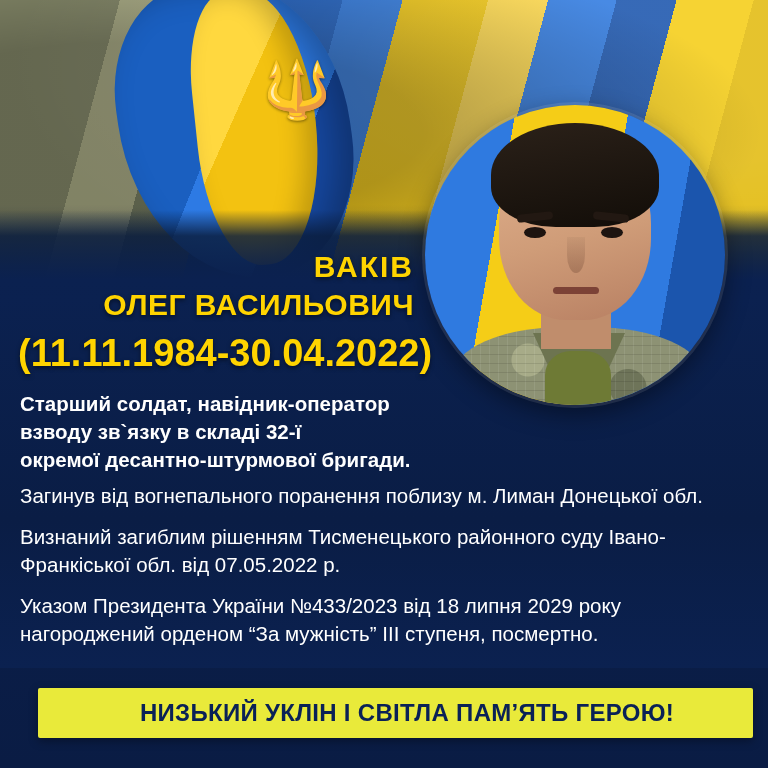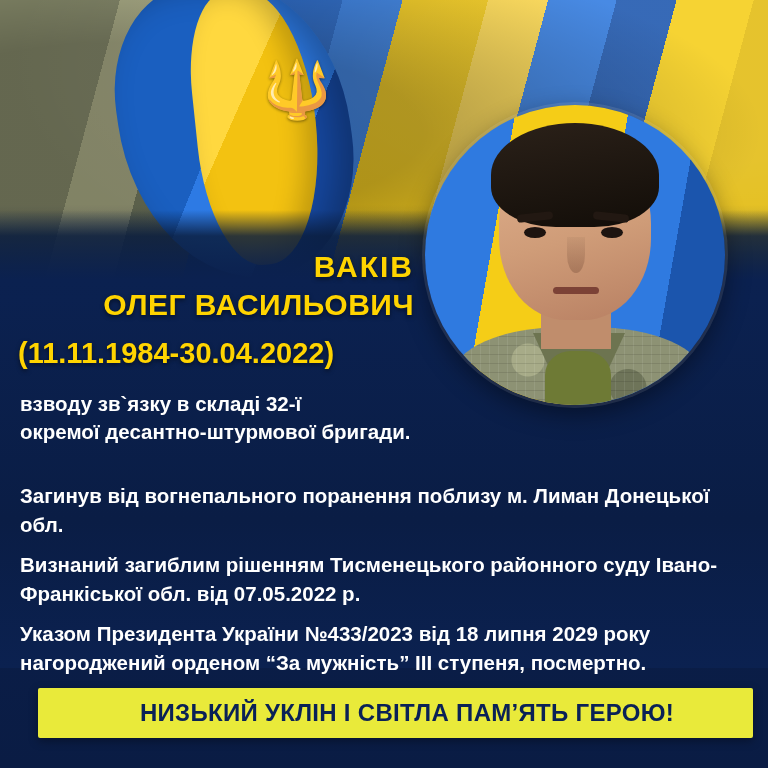--- a/index.html
+++ b/index.html
@@ -223,21 +223,21 @@
     text-shadow: 0 2px 4px rgba(0,0,0,0.5);
   }
   .name .surname { display: block; letter-spacing: 2px; }
   .name .given { display: block; }
 
   .dates {
     position: absolute;
     left: 18px; top: 336px;
     width: 420px;
     color: #ffd400;
-    font-size: 29px;
+    font-size: 38px;
     font-weight: bold;
     line-height: 34px;
     text-shadow: 0 2px 4px rgba(0,0,0,0.5);
   }
 
   .rank {
     position: absolute;
     left: 20px; top: 390px;
     width: 420px;
     color: #ffffff;
@@ -245,21 +245,21 @@
     font-weight: bold;
     line-height: 28px;
   }
 
   .paras {
     position: absolute;
     left: 20px; top: 482px;
     width: 730px;
     color: #ffffff;
     font-size: 20.5px;
-    font-weight: bold;
+    font-weight: normal;
     line-height: 28.5px;
   }
   .paras p { margin: 0 0 12px 0; }
   .paras p:last-child { margin-bottom: 0; }
 
   
   .banner {
     position: absolute;
     left: 38px; top: 688px;
     width: 692px; height: 50px;
@@ -311,20 +311,21 @@
   </div>
 
   <div class="name">
     <span class="surname">ВАКІВ</span>
     <span class="given">ОЛЕГ ВАСИЛЬОВИЧ</span>
   </div>
 
   <div class="dates">(11.11.1984-30.04.2022)</div>
 
   <div class="rank">
+    <div>Старший солдат, навідник-оператор</div>
     <div>взводу зв`язку в складі 32-ї</div>
     <div>окремої десантно-штурмової  бригади.</div>
   </div>
 
   <div class="paras">
     <p>Загинув від вогнепального поранення поблизу м. Лиман Донецької обл.</p>
     <p>Визнаний загиблим рішенням Тисменецького районного суду Івано-Франкіської обл. від 07.05.2022 р.</p>
     <p>Указом Президента України №433/2023 від 18 липня 2029 року нагороджений орденом “За мужність” ІІІ ступеня, посмертно.</p>
   </div>
 

